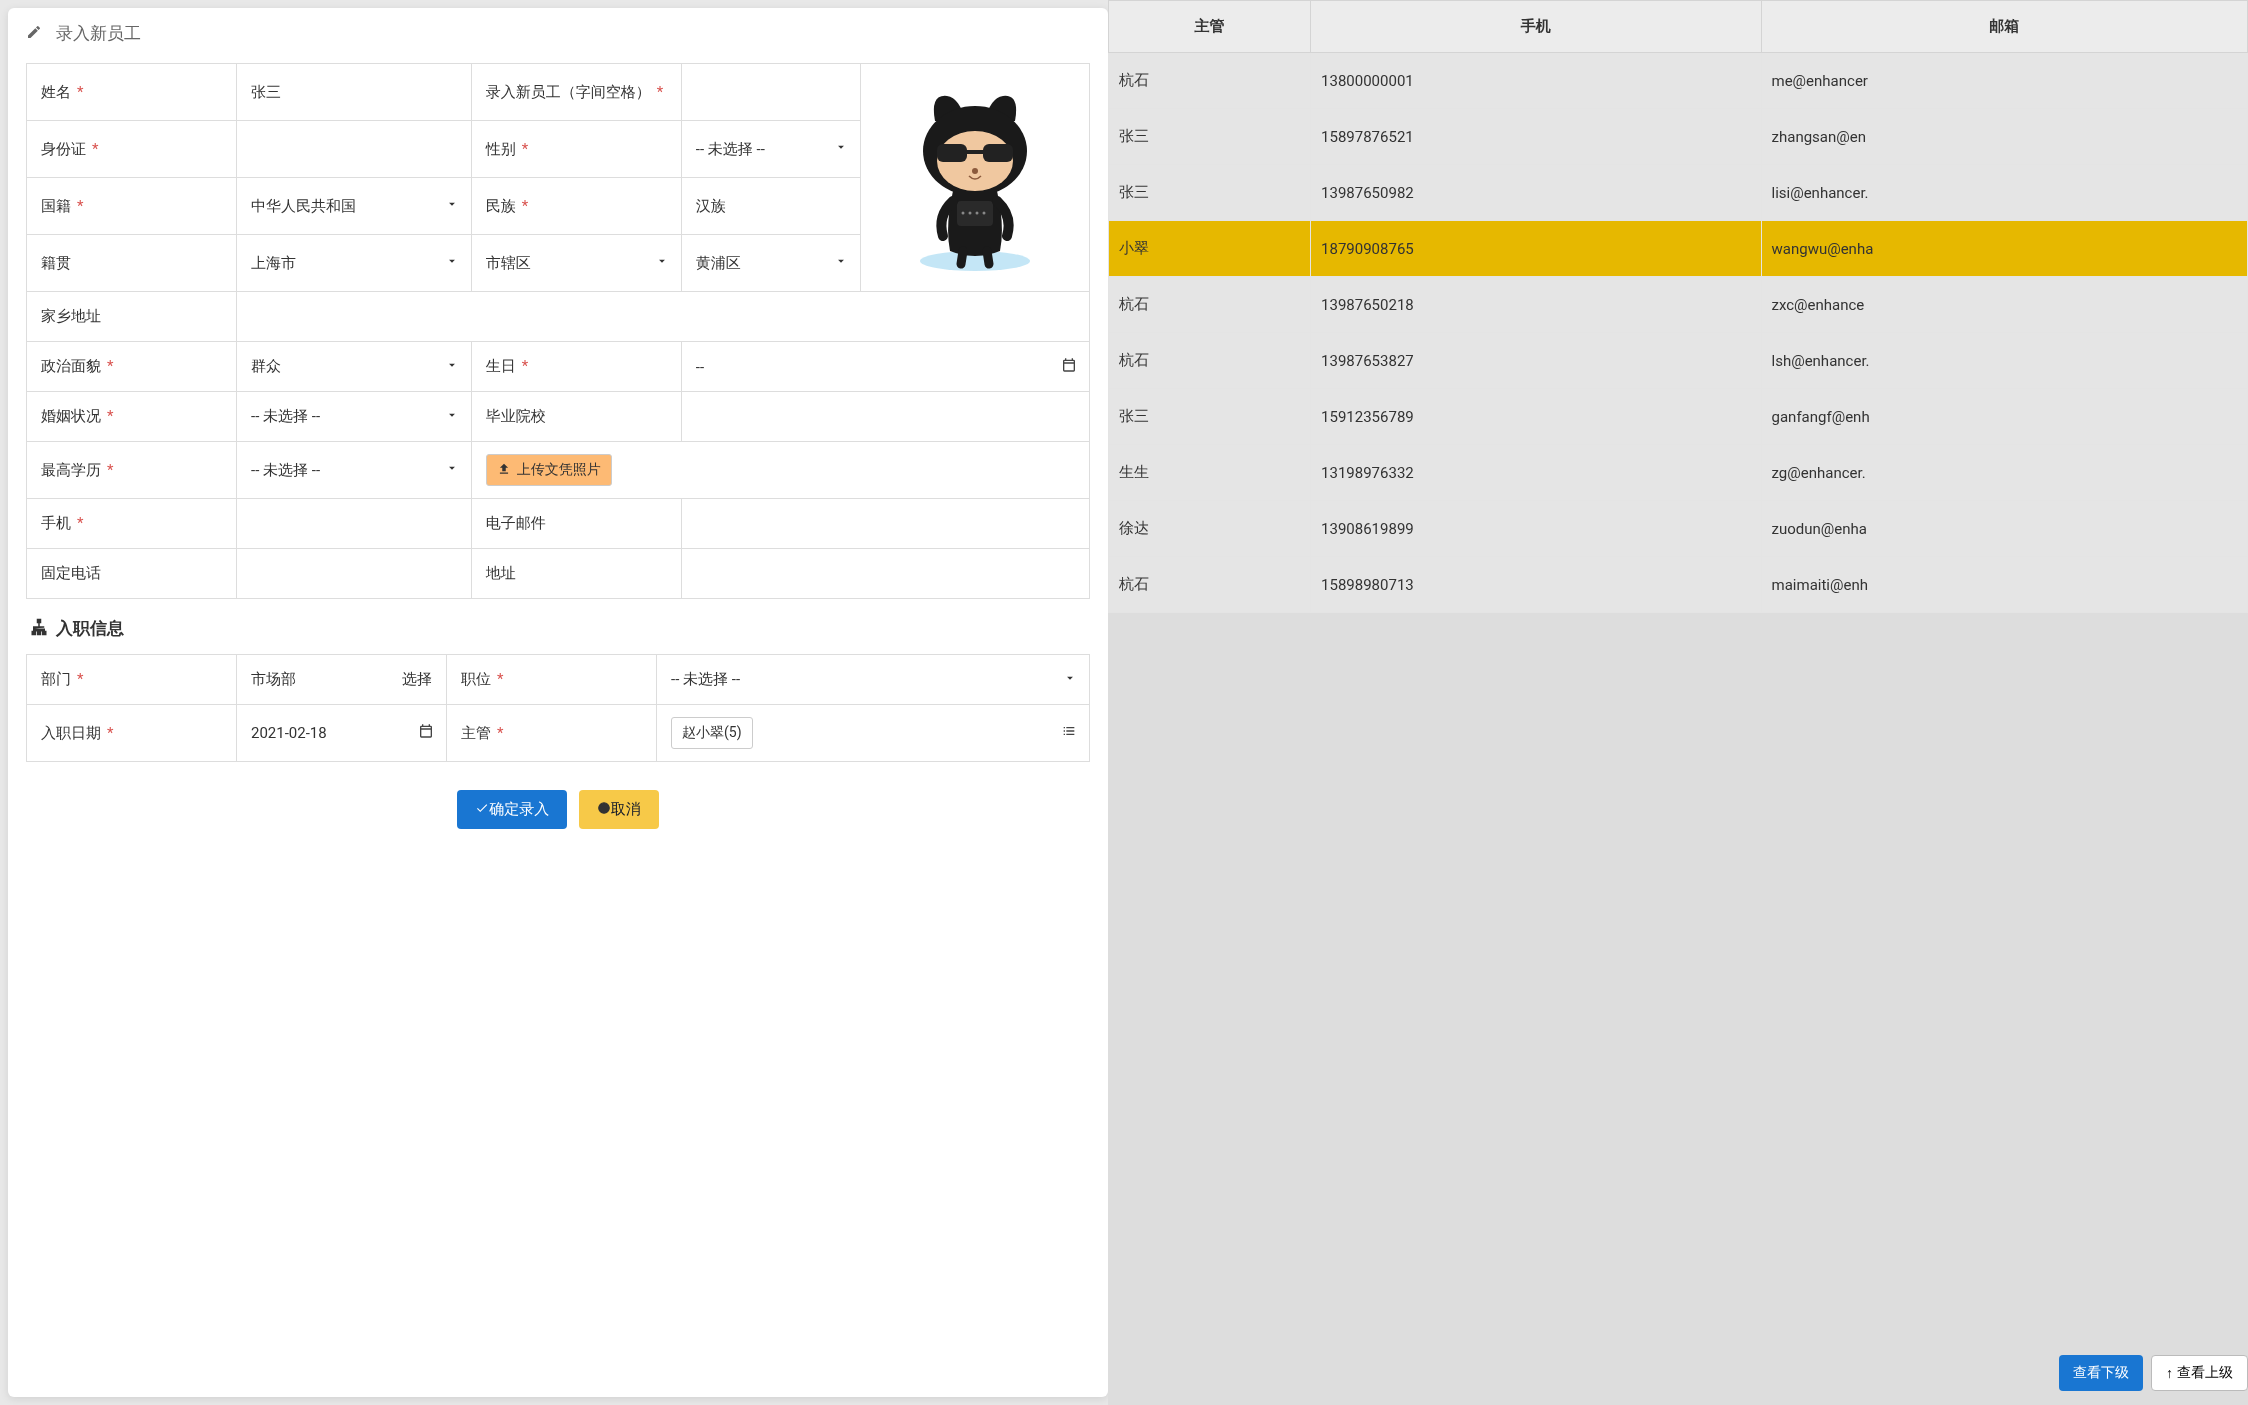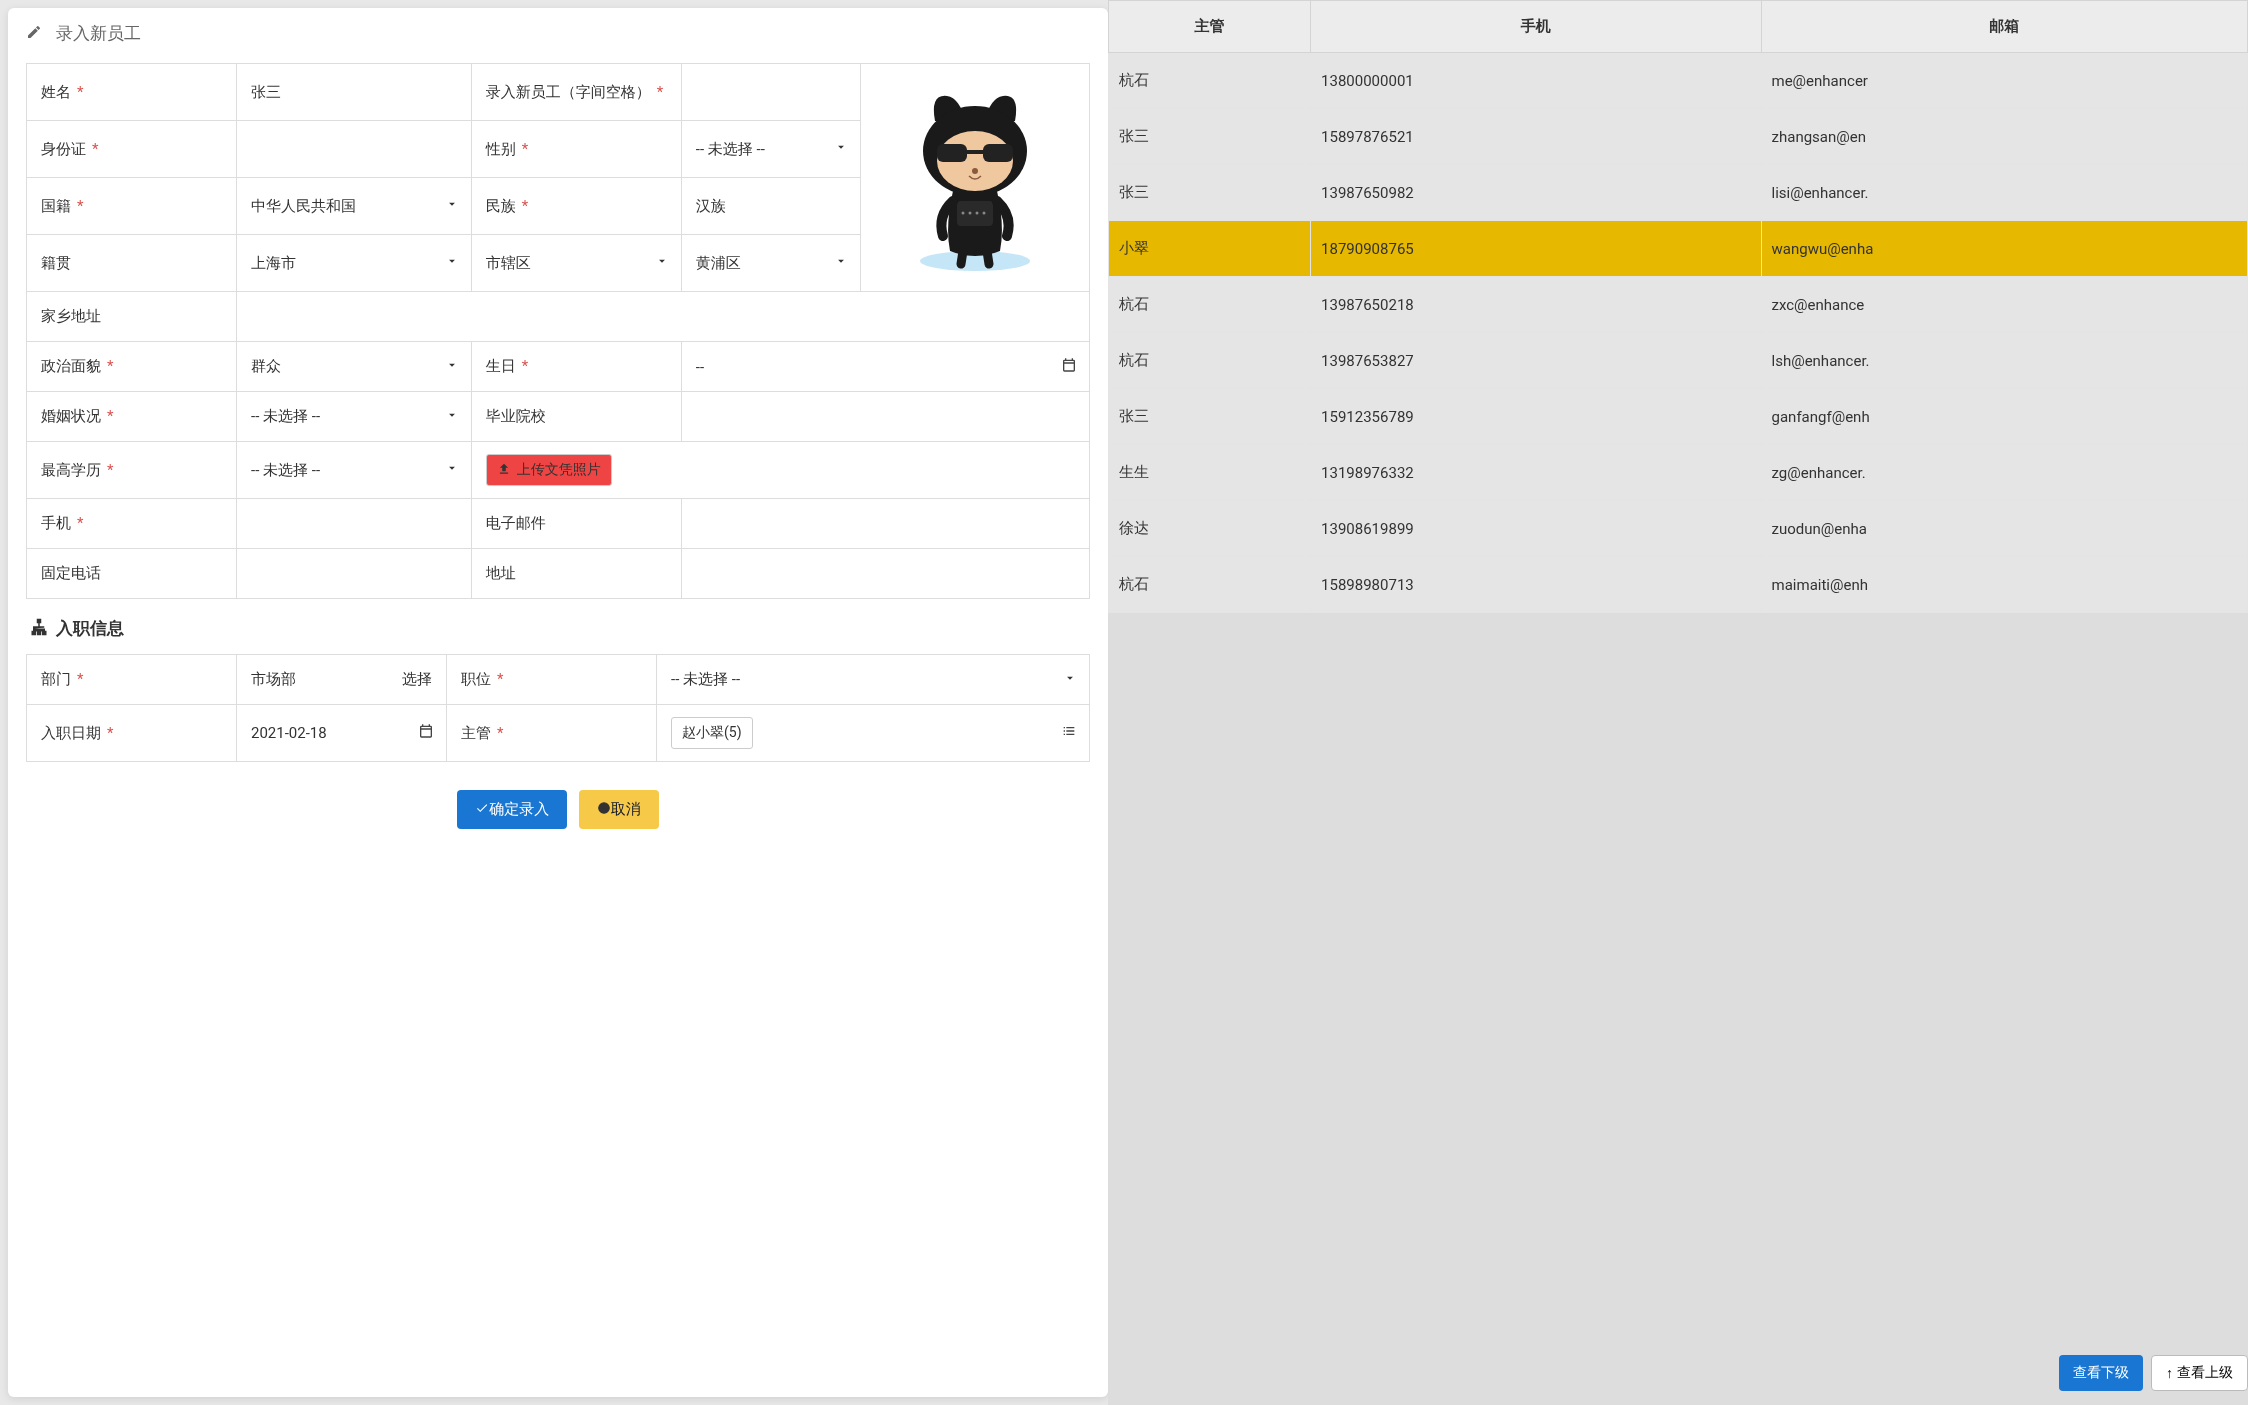--- a/index.html
+++ b/index.html
@@ -72,21 +72,21 @@
       position: absolute;
       right: 12px;
       top: 50%;
       transform: translateY(-50%);
     }
     .right-icon svg { width: 16px; height: 16px; fill: #444; }
     .upload-btn {
       display: inline-flex;
       align-items: center;
       gap: 6px;
-      background: #ef4444;
+      background: #fdba74;
       border: 1px solid #ccc;
       padding: 6px 10px;
       border-radius: 3px;
       font-size: 14px;
       color: #333;
       cursor: pointer;
     }
     .upload-btn svg { width: 14px; height: 14px; fill: #333; }
     .section-header {
       display: flex;

